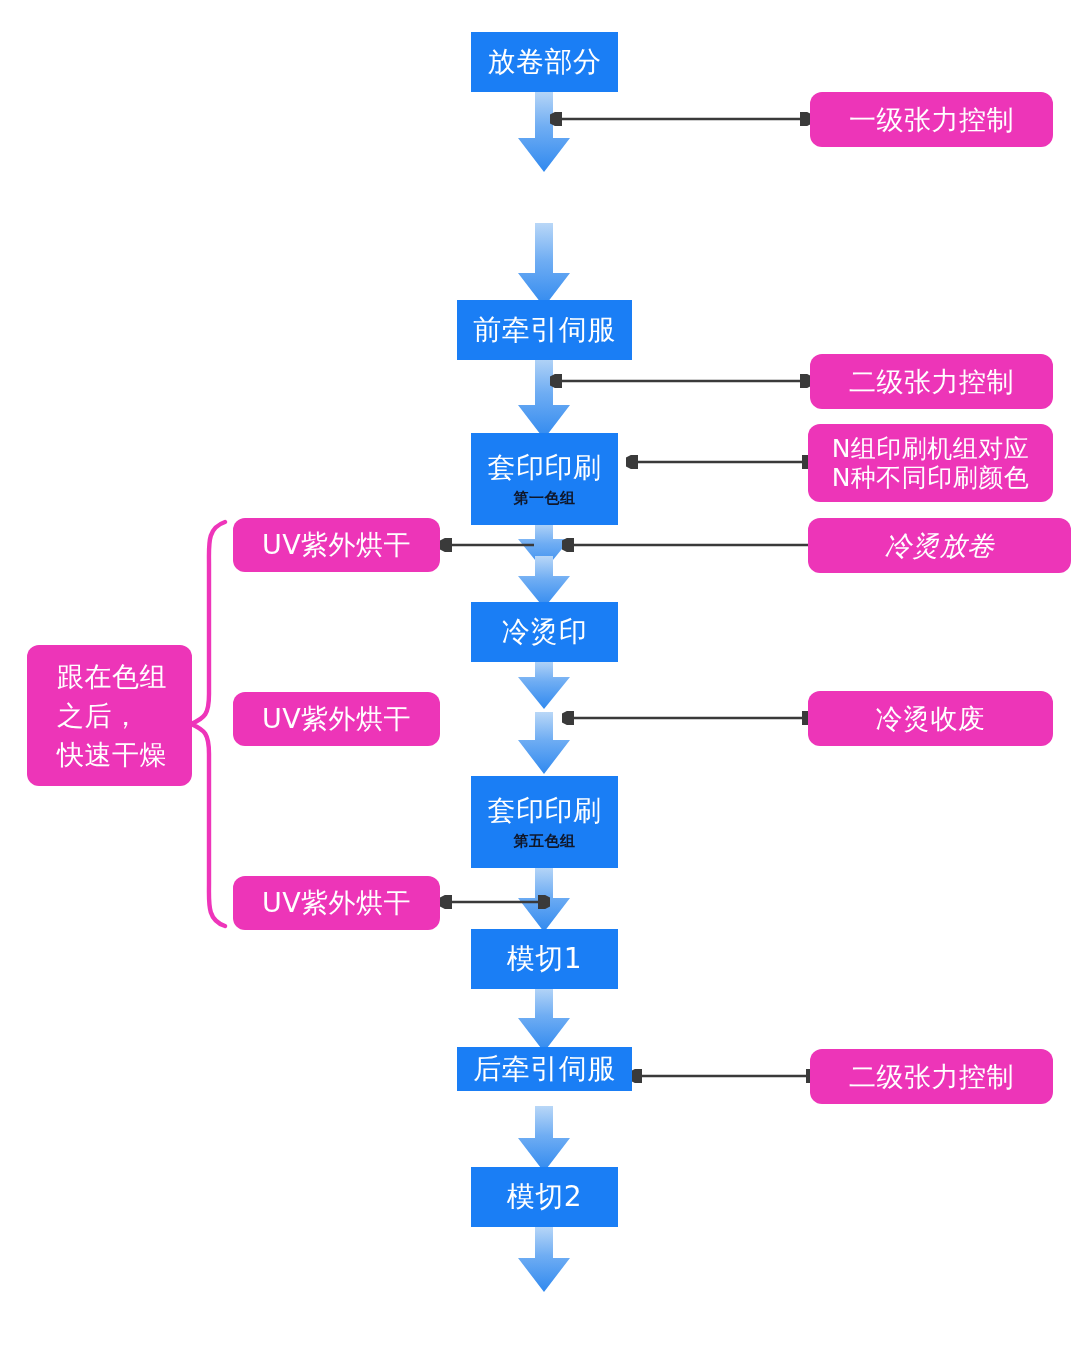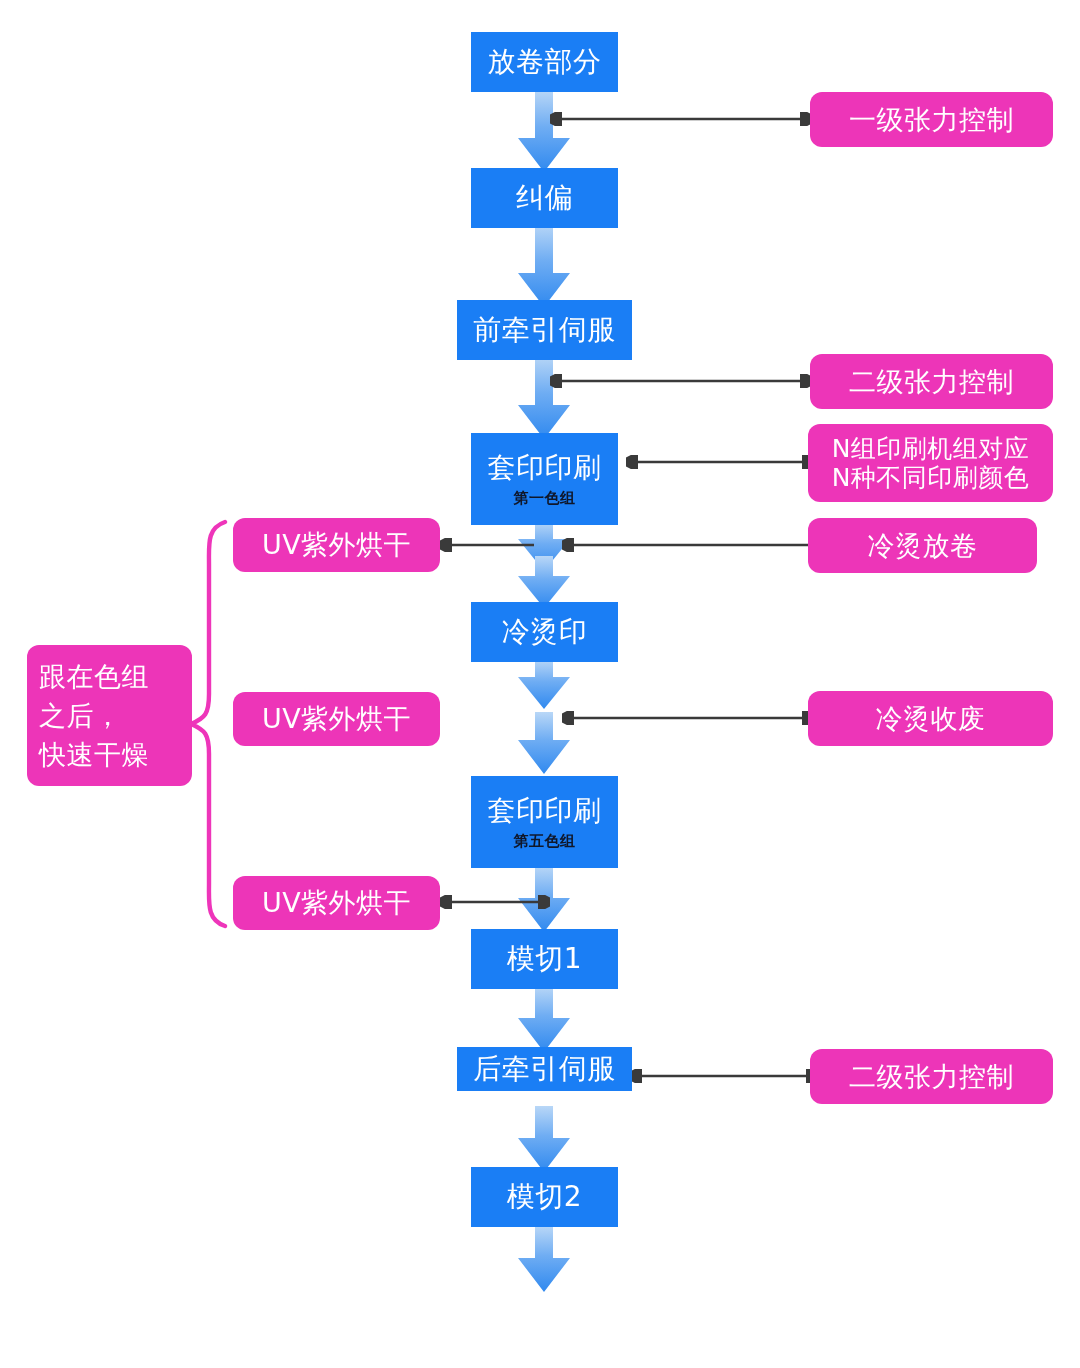--- a/index.html
+++ b/index.html
@@ -216,23 +216,20 @@
                C20,212 24,216 24,236
                L24,366
                C24,386 22,402 40,408" fill="none" stroke="#ee35ba" stroke-width="4.4" stroke-linecap="round"></path>
     </svg>
   </div>
 
   <div class="node blue" style="left:471px; top:32px; width:147px; height:60px;">
     <span class="ml">放卷部分</span>
   </div>
 
-  <div class="node blue" style="left:471px; top:168px; width:147px; height:60px;">
-    <span class="ml">纠偏</span>
-  </div>
 
   <div class="node blue" style="left:457px; top:300px; width:175px; height:60px;">
     <span class="ml">前牵引伺服</span>
   </div>
 
   <div class="node blue" style="left:471px; top:433px; width:147px; height:92px;">
     <span class="ml">套印印刷</span>
     <span class="sub">第一色组</span>
   </div>
 
@@ -264,21 +261,21 @@
 
   <div class="node pink" style="left:810px; top:354px; width:243px; height:55px;">
     <span class="ml">二级张力控制</span>
   </div>
 
   <div class="node pink" style="left:808px; top:424px; width:245px; height:78px; font-size:25px;">
     <span class="ml">N组印刷机组对应</span>
     <span class="ml">N种不同印刷颜色</span>
   </div>
 
-  <div class="node pink" style="left:808px; top:518px; width:229px; height:55px;">
+  <div class="node pink" style="left:808px; top:518px; width:263px; height:55px;font-style:italic;">
     <span class="ml">冷烫放卷</span>
   </div>
 
   <div class="node pink" style="left:808px; top:691px; width:245px; height:55px;">
     <span class="ml">冷烫收废</span>
   </div>
 
   <div class="node pink" style="left:810px; top:1049px; width:243px; height:55px;">
     <span class="ml">二级张力控制</span>
   </div>
@@ -288,19 +285,19 @@
   </div>
 
   <div class="node pink" style="left:233px; top:692px; width:207px; height:54px;">
     <span class="ml">UV紫外烘干</span>
   </div>
 
   <div class="node pink" style="left:233px; top:876px; width:207px; height:54px;">
     <span class="ml">UV紫外烘干</span>
   </div>
 
-  <div class="node pink" style="left:27px; top:645px; width:165px; height:141px; font-size:27px; align-items:flex-start; padding-left:12px; line-height:1.45;">
+  <div class="node pink" style="left:27px; top:645px; width:165px; height:141px; font-size:27px; align-items:flex-start; padding-left:30px; line-height:1.45;">
     <span class="ml">跟在色组</span>
     <span class="ml">之后，</span>
     <span class="ml">快速干燥</span>
   </div>
 
 </div>
 
 </body></html>

